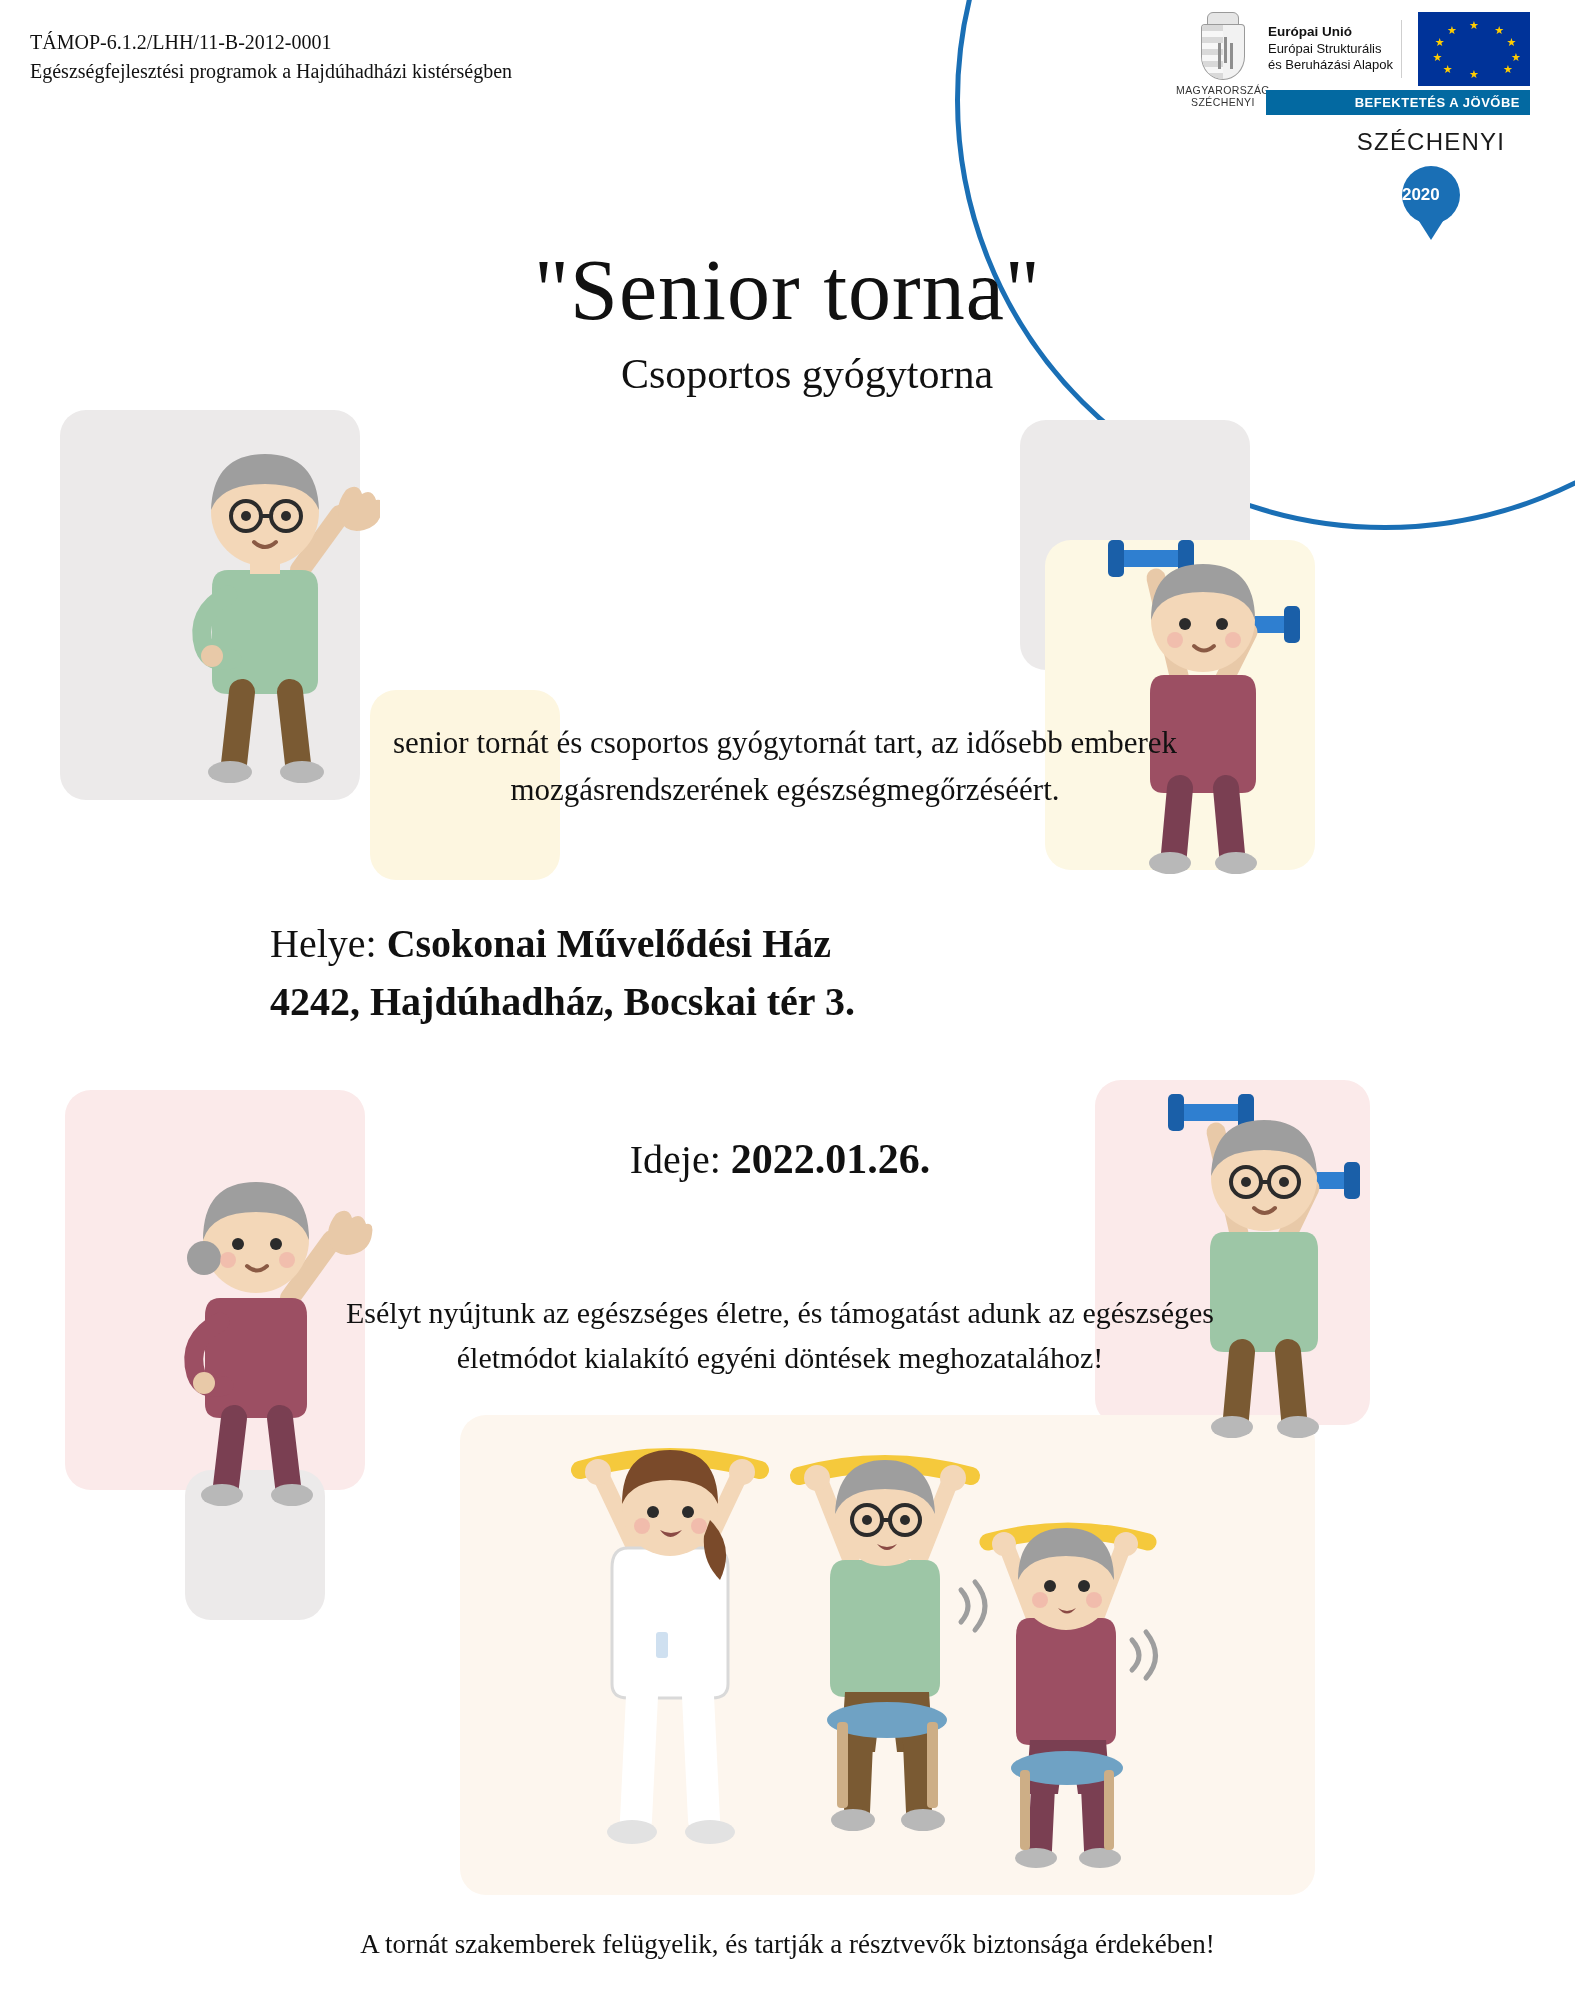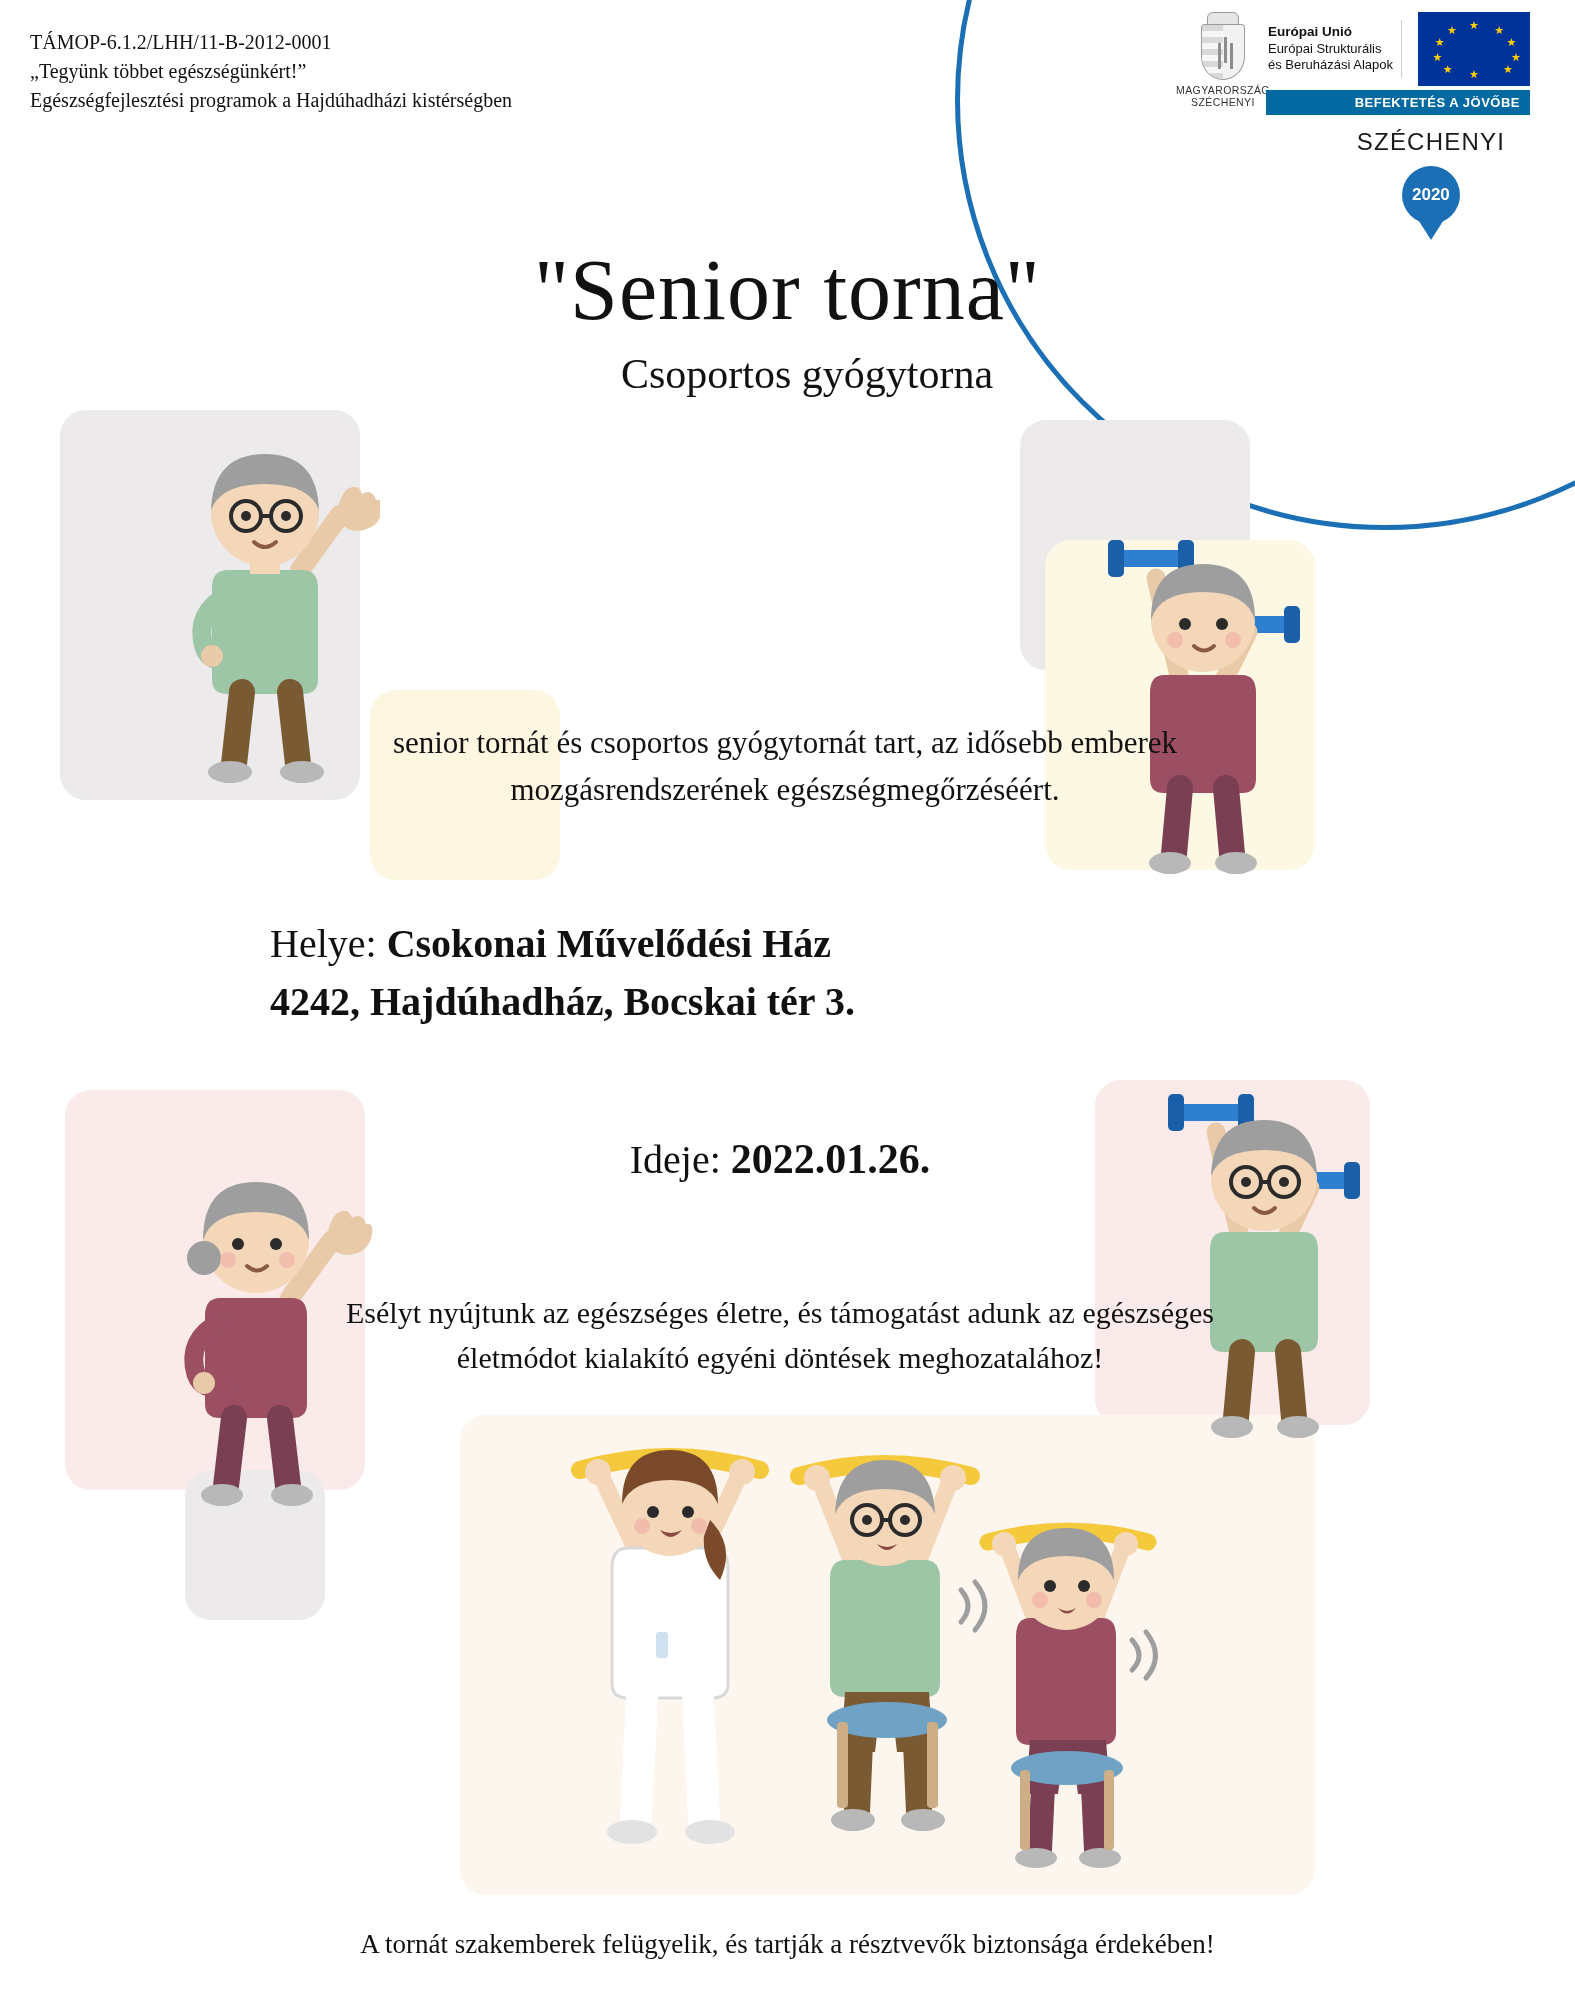--- a/index.html
+++ b/index.html
@@ -89,21 +89,21 @@
   .szechenyi{
     position:absolute;right:70px;top:128px;z-index:7;
     display:flex;align-items:center;gap:10px;
     font-family:"Liberation Sans", sans-serif;
     flex-direction:column;
   }
   .szechenyi .sz-text{font-size:24px;letter-spacing:1.2px;color:#1a1a1a;}
   .sz-pin{
     width:58px;height:58px;border-radius:50% 50% 50% 50%;
     background:#1a6fb5;position:relative;
-    display:flex;align-items:center;justify-content:center;
+    display:flex;align-items:center;
   }
   .sz-pin:after{
     content:"";position:absolute;bottom:-16px;left:50%;transform:translateX(-50%);
     border-left:14px solid transparent;border-right:14px solid transparent;
     border-top:22px solid #1a6fb5;
   }
   .sz-pin span{color:#fff;font-size:17px;font-weight:bold;z-index:2;}
 
   
   .title{
@@ -166,21 +166,20 @@
 </head>
 <body>
 
 <div class="poster">
 
   <div class="arc-mask"></div>
   <div class="arc"></div>
 
   <div class="project-code">
     <div>TÁMOP-6.1.2/LHH/11-B-2012-0001</div>
-    <div>„Tegyünk többet egészségünkért!”</div>
     <div>Egészségfejlesztési programok a Hajdúhadházi kistérségben</div>
   </div>
 
   <div class="logo-row">
     <div class="hu-coat">
       <div class="crown"></div>
       <div class="shield"></div>
       <div class="coat-label">
         <div>MAGYARORSZÁG</div>
         <div>SZÉCHENYI</div>

